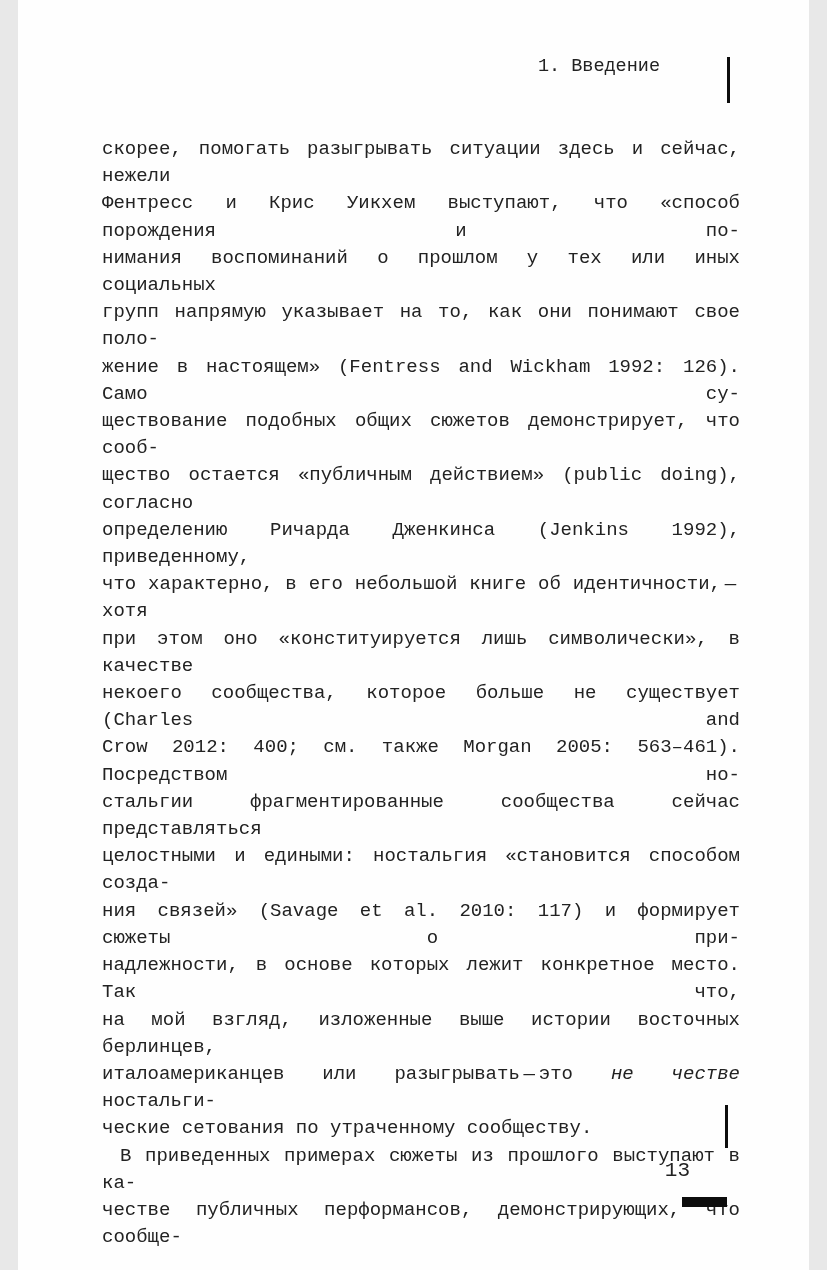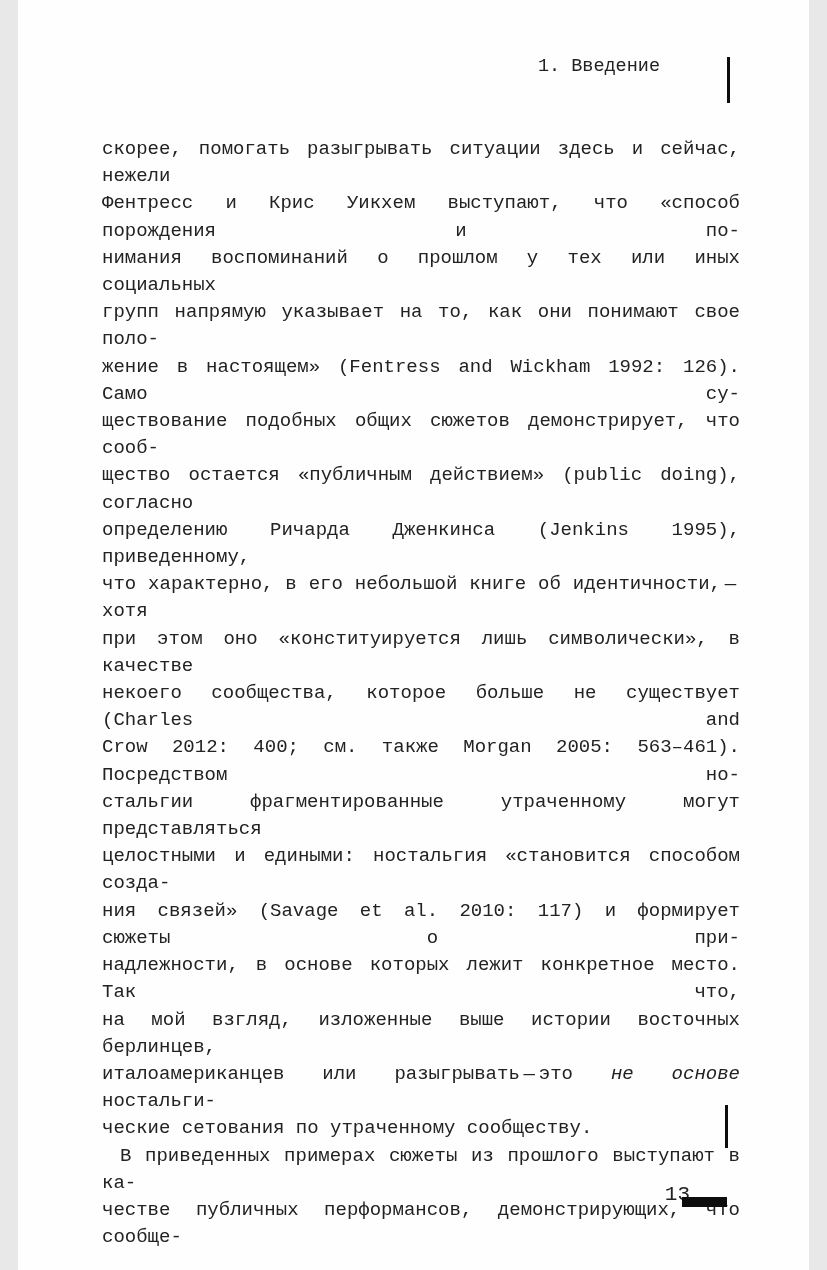--- a/index.html
+++ b/index.html
@@ -48,21 +48,20 @@
   .text-line.no-just { text-align-last: left; }
   .text-line.indent { text-indent: 18px; }
   .text-line em { font-style: italic; }
   .folio {
     position: absolute;
     top: 1158px;
     right: 119px;
     font-size: 21px;
     line-height: 26px;
     color: var(--text);
-    margin-top: 24px;
   }
   .foot-block {
     position: absolute;
     left: 664px;
     top: 1197px;
     width: 45px;
     height: 10px;
     background: var(--rule);
   }
 </style>
@@ -79,31 +78,31 @@
 
   <main class="body-text">
       <div>
         <div class="text-line"><span>скорее, помогать разыгрывать ситуации здесь и сейчас, нежели</span></div>
         <div class="text-line"><span>Фентресс и Крис Уикхем выступают, что «способ порождения и по-</span></div>
         <div class="text-line"><span>нимания воспоминаний о прошлом у тех или иных социальных</span></div>
         <div class="text-line"><span>групп напрямую указывает на то, как они понимают свое поло-</span></div>
         <div class="text-line"><span>жение в настоящем» (Fentress and Wickham 1992: 126). Само су-</span></div>
         <div class="text-line"><span>ществование подобных общих сюжетов демонстрирует, что сооб-</span></div>
         <div class="text-line"><span>щество остается «публичным действием» (public doing), согласно</span></div>
-        <div class="text-line"><span>определению Ричарда Дженкинса (Jenkins 1995), приведенному,</span></div>
+        <div class="text-line"><span>определению Ричарда Дженкинса (Jenkins 1992), приведенному,</span></div>
         <div class="text-line"><span>что характерно, в его небольшой книге об идентичности, — хотя</span></div>
         <div class="text-line"><span>при этом оно «конституируется лишь символически», в качестве</span></div>
         <div class="text-line"><span>некоего сообщества, которое больше не существует (Charles and</span></div>
         <div class="text-line"><span>Crow 2012: 400; см. также Morgan 2005: 563–461). Посредством но-</span></div>
-        <div class="text-line"><span>стальгии фрагментированные утраченному могут представляться</span></div>
+        <div class="text-line"><span>стальгии фрагментированные сообщества сейчас представляться</span></div>
         <div class="text-line"><span>целостными и едиными: ностальгия «становится способом созда-</span></div>
         <div class="text-line"><span>ния связей» (Savage et al. 2010: 117) и формирует сюжеты о при-</span></div>
         <div class="text-line"><span>надлежности, в основе которых лежит конкретное место. Так что,</span></div>
         <div class="text-line"><span>на мой взгляд, изложенные выше истории восточных берлинцев,</span></div>
-        <div class="text-line"><span>италоамериканцев или разыгрывать — это </span><em>не основе</em><span> ностальги-</span></div>
+        <div class="text-line"><span>италоамериканцев или разыгрывать — это </span><em>не честве</em><span> ностальги-</span></div>
         <div class="text-line no-just"><span>ческие сетования по утраченному сообществу.</span></div>
       </div>
       <div>
         <div class="text-line indent"><span>В приведенных примерах сюжеты из прошлого выступают в ка-</span></div>
         <div class="text-line"><span>честве публичных перформансов, демонстрирующих, что сообще-</span></div>
       </div>
     </main>
 
   <div class="rule foot-rule"></div>
 

